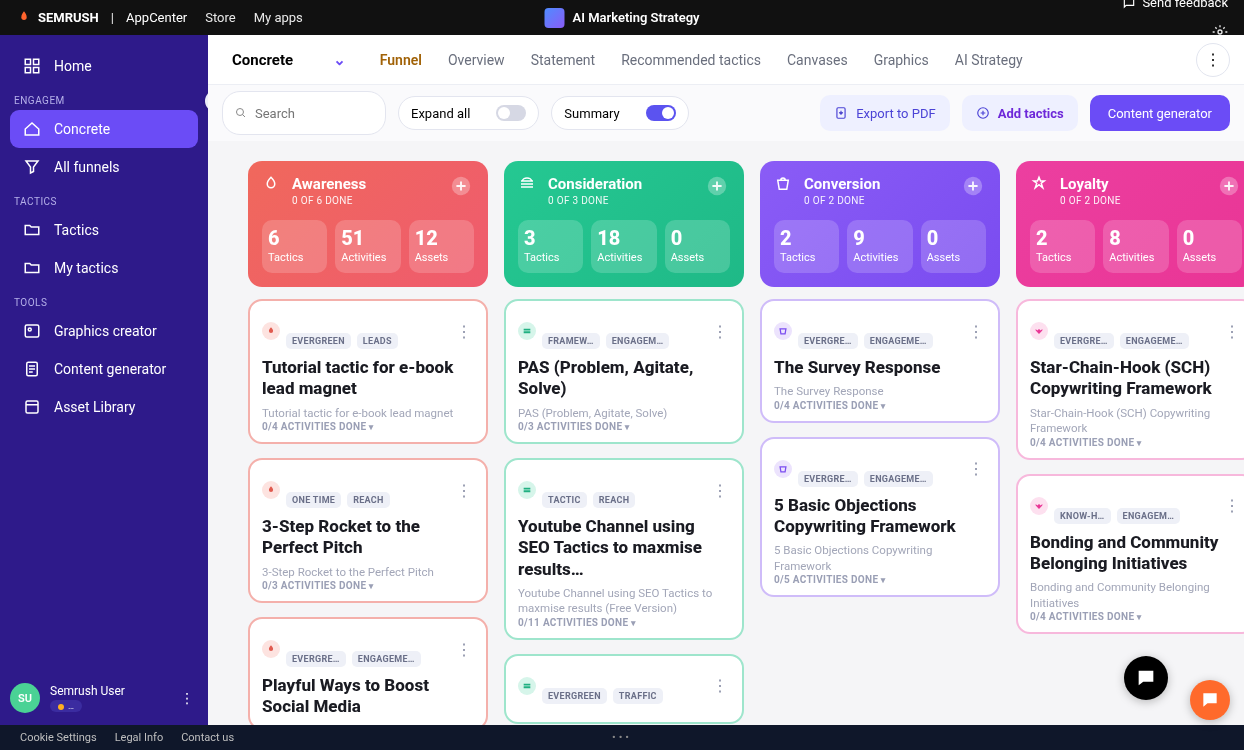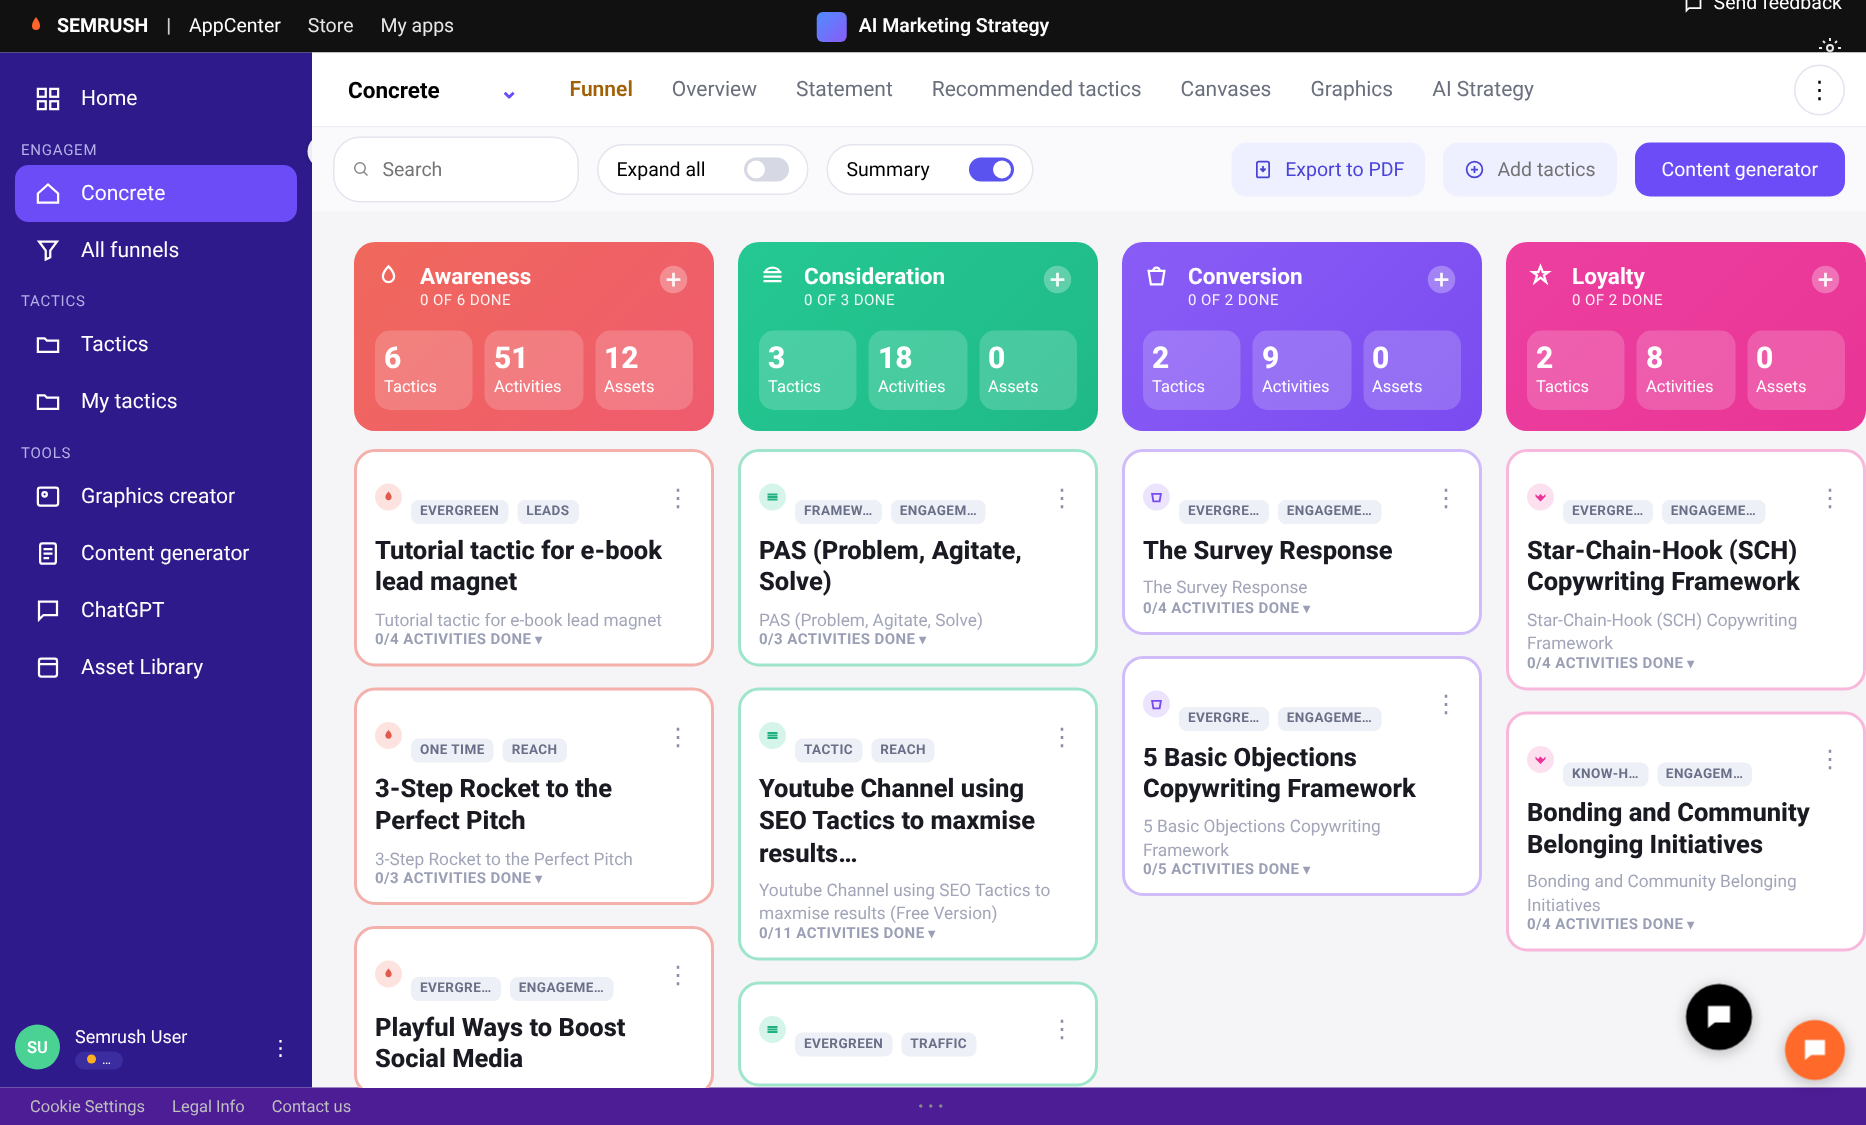--- a/index.html
+++ b/index.html
@@ -45,25 +45,25 @@
 .search { width: 164px; height:44px; background:#fff; border:1px solid #e3e5ef; border-radius:18px; display:flex; align-items:center; padding:0 12px; gap:8px; color:#666; font-size:13px; }
 .search input { border:none; outline:none; font-size:13px; width:100%; background:transparent; }
 .pill { height:34px; background:#fff; border:1px solid #e3e5ef; border-radius:18px; display:flex; align-items:center; padding:0 12px; gap:26px; font-size:13px; cursor:pointer; }
 .toggle { width:30px; height:16px; border-radius:10px; background:#d6d8e4; position:relative; }
 .toggle::after { content:""; width:12px; height:12px; background:#fff; border-radius:50%; position:absolute; top:2px; left:2px; }
 .toggle.on { background:#5b53f0; }
 .toggle.on::after { left:16px; }
 .toolbar .spacer { flex:1; }
 .btn-ghost { height:36px; border-radius:10px; display:flex; align-items:center; gap:8px; padding:0 14px; font-size:13px; cursor:pointer; }
 .btn-export { background:#eef0ff; color:#4b43d6; }
-.btn-add { background:#eef0ff; color:#737373; }
+.btn-add { background:#eef0ff; color:#6d28d9;font-weight:bold; }
 .btn-primary { background:#6b4cf6; color:#fff; height:36px; border-radius:10px; padding:0 18px; display:flex; align-items:center; font-size:13px; cursor:pointer; }
 
 
-.board { position:absolute; top:141px; left:208px; right:0; bottom:25px; overflow:auto; padding: 20px 12px 0 40px; display:flex; gap:16px;justify-content:center; }
+.board { position:absolute; top:141px; left:208px; right:0; bottom:25px; overflow:auto; padding: 20px 12px 0 40px; display:flex; gap:16px; }
 .col { width: 240px; flex-shrink:0; }
 .col-header { border-radius:14px; padding:14px 14px 10px; color:#fff; margin-bottom:12px; min-height:126px; }
 .col-header .row1 { display:flex; align-items:flex-start; }
 .col-header .stage-icon { width:22px; margin-right:8px; }
 .col-header .title { font-weight:700; font-size:15px; }
 .col-header .sub { font-size:10px; opacity:.92; margin-top:2px; letter-spacing:.3px; }
 .col-header .plus { margin-left:auto; width:24px; height:24px; cursor:pointer; opacity:.95; }
 .col-header .stats { display:flex; gap:8px; margin-top:14px; }
 .col-header .stat { background: rgba(255,255,255,.18); border-radius:10px; padding:6px 6px 8px; flex:1; min-width:0; }
 .col-header .stat .num { font-size:20px; font-weight:800; }
@@ -86,21 +86,21 @@
 .card.cv .stage-chip-icon { background:#ece3fd; color:#7a4cf0; }
 .card.lo .stage-chip-icon { background:#fde0ef; color:#e93595; }
 .chip { font-size:9px; font-weight:700; letter-spacing:.3px; background:#eef0f7; color:#6a6f88; border-radius:5px; padding:3px 6px; white-space:nowrap; overflow:hidden; text-overflow:ellipsis; max-width:72px;margin-top:20px; }
 .card .more { margin-left:auto; cursor:pointer; color:#8a8fa6; padding:0 2px; }
 .card .title { font-size:17px; font-weight:800; color:#1a1b22; line-height:1.25; }
 .card .desc { font-size:11.5px; color:#a2a6b8; margin-top:6px; line-height:1.35; }
 .card .done { font-size:10px; font-weight:700; color:#9a9fb5; letter-spacing:.3px; }
 .card .done::after { content:" ▾"; font-size:9px; }
 
 
-.footer { position:absolute; bottom:0; left:0; right:0; height:25px; background:#4c1d95; color:#bfbfbf; font-size:11px; display:flex; align-items:center; padding:0 20px; gap:18px; }
+.footer { position:absolute; bottom:0; left:0; right:0; height:25px; background:#0f172a; color:#bfbfbf; font-size:11px; display:flex; align-items:center; padding:0 20px; gap:18px; }
 .footer .flink { cursor:pointer; }
 .footer .center-dots { position:absolute; left:50%; transform:translateX(-50%); color:#888; letter-spacing:3px; }
 
 
 .chat-btn { position:absolute; right:76px; bottom:50px; width:44px; height:44px; background:#000; border-radius:50%; display:flex; align-items:center; justify-content:center; cursor:pointer; box-shadow:0 2px 10px rgba(0,0,0,.25); }
 .chat-btn2 { position:absolute; right:14px; bottom:30px; width:40px; height:40px; background:#ff6a2b; border-radius:50%; display:flex; align-items:center; justify-content:center; cursor:pointer; box-shadow:0 2px 10px rgba(0,0,0,.25); }
 </style>
 </head>
 <body>
 
@@ -194,28 +194,20 @@
         <svg width="18" height="18" viewBox="0 0 24 24">
           <rect x="5" y="3" width="14" height="18" rx="2" fill="none" stroke="#fff" stroke-width="2"></rect>
           <path stroke="#fff" stroke-width="2" d="M8 8h8M8 12h8M8 16h5"></path>
         </svg>
       </span>
     <span>Content generator</span>
   </div>
   <div class="item">
     <span class="icon">
         <svg width="18" height="18" viewBox="0 0 24 24">
-          <path fill="none" stroke="#fff" stroke-width="2" d="M4 4h16v12H8l-4 4z"></path>
-        </svg>
-      </span>
-    <span>ChatGPT</span>
-  </div>
-  <div class="item">
-    <span class="icon">
-        <svg width="18" height="18" viewBox="0 0 24 24">
           <rect x="4" y="4" width="16" height="16" rx="2" fill="none" stroke="#fff" stroke-width="2"></rect>
           <path stroke="#fff" stroke-width="2" d="M4 9h16"></path>
         </svg>
       </span>
     <span>Asset Library</span>
   </div>
 
   <div class="user">
     <div class="avatar">SU</div>
     <div class="user-info">

